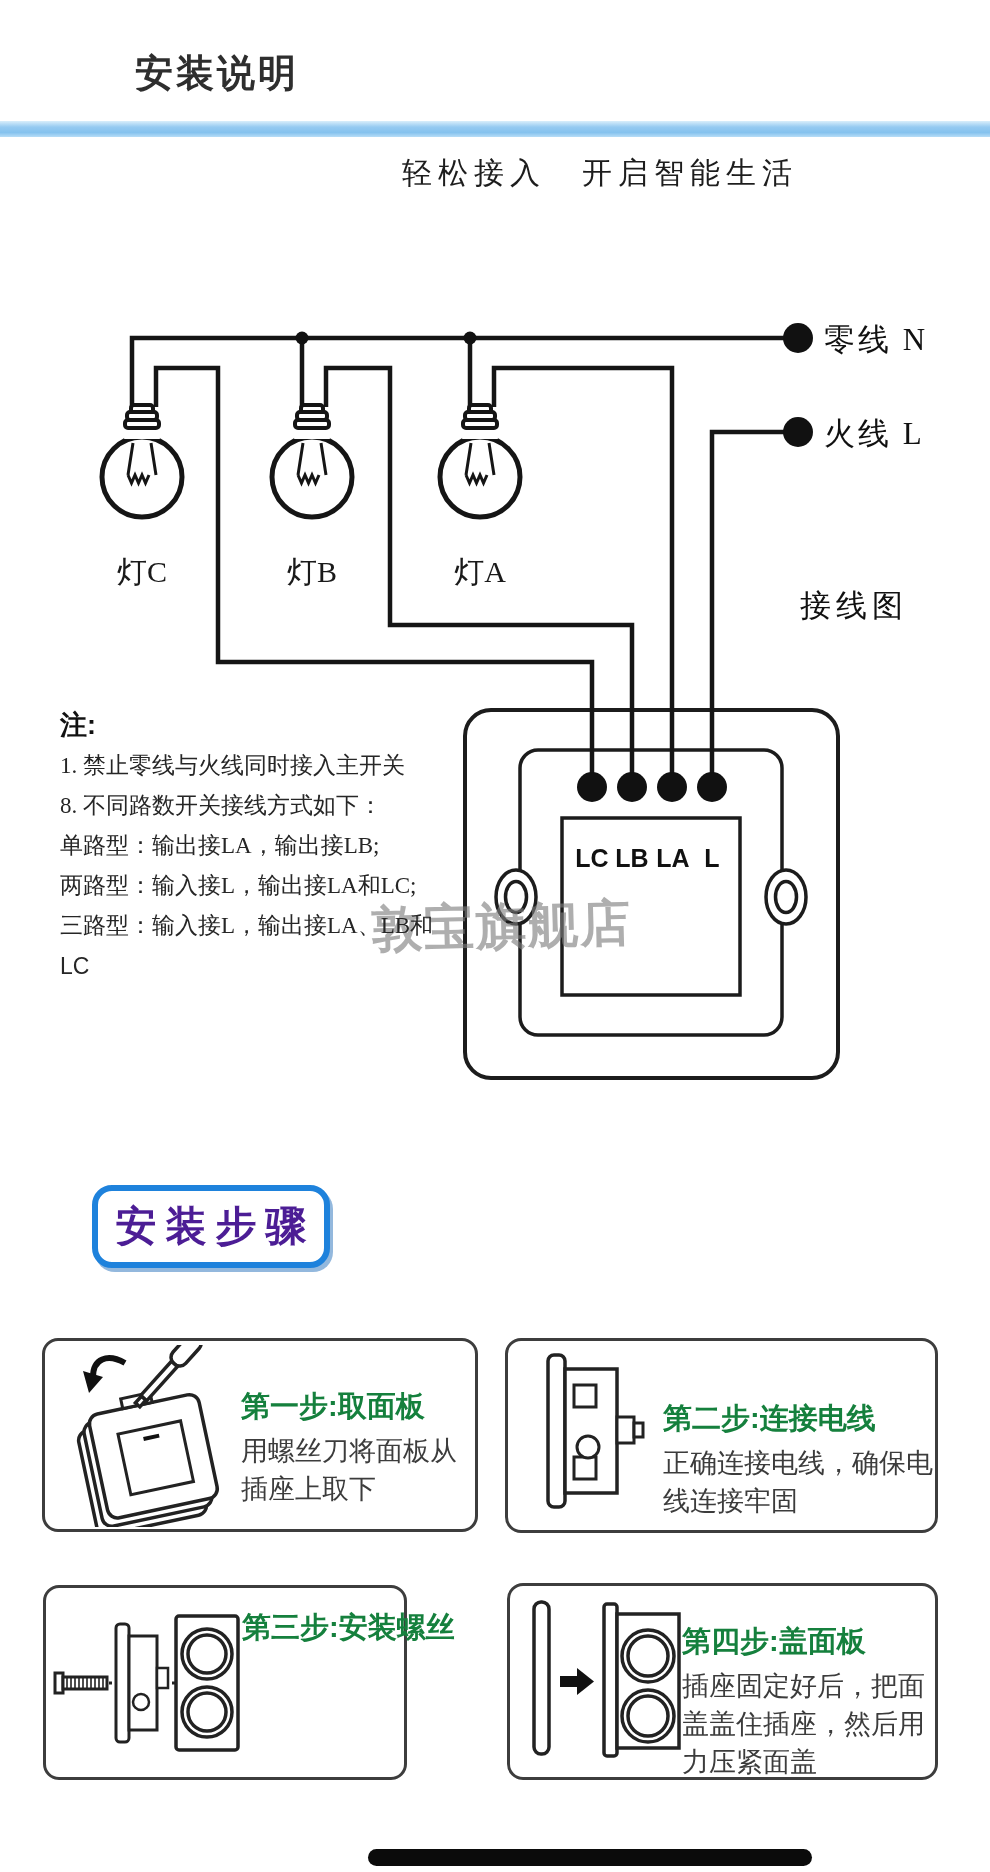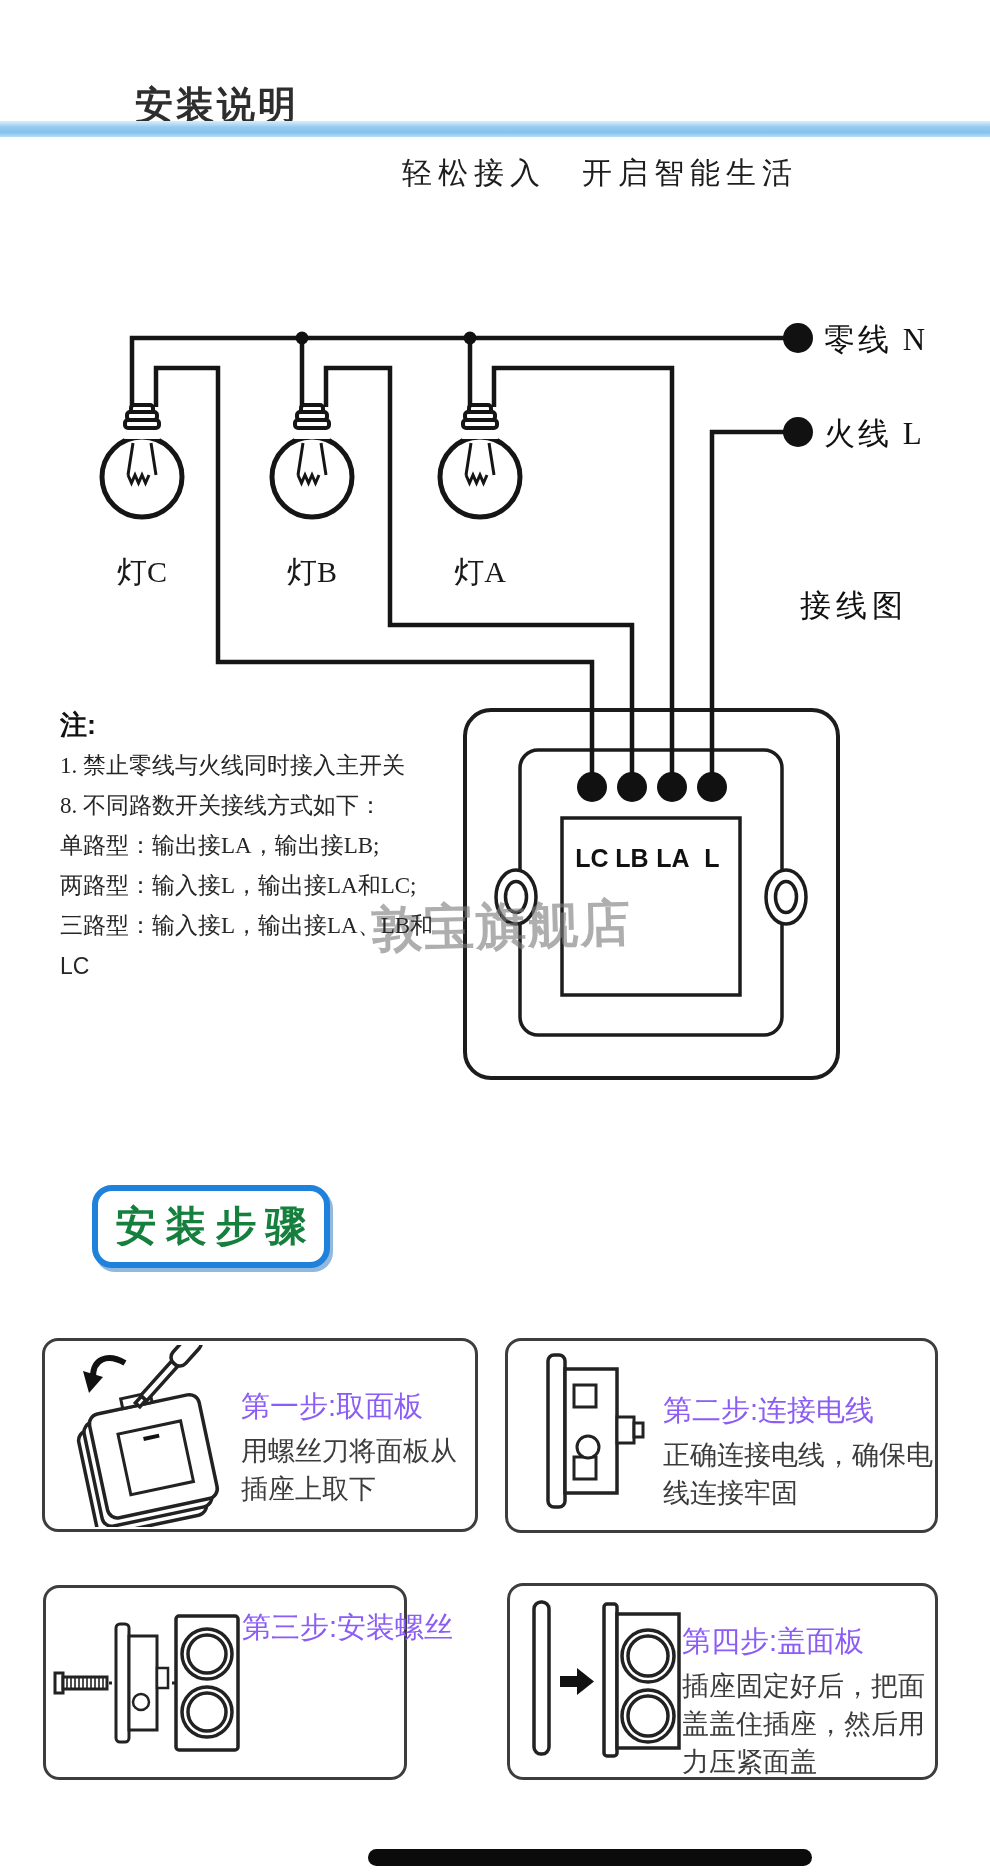--- a/index.html
+++ b/index.html
@@ -4,52 +4,52 @@
 <style>
   html,body{margin:0;padding:0;background:#fff;}
   .canvas{
     position:relative;width:990px;height:1872px;background:#ffffff;
     overflow:hidden;font-family:"Liberation Sans","DejaVu Sans",sans-serif;color:#222;
   }
   .kai{font-family:"Liberation Serif","DejaVu Serif",serif;}
   .abs{position:absolute;}
 
   
-  .page-title{left:135px;top:48px;font-size:38px;font-weight:600;letter-spacing:3px;color:#2e2e2e;margin-top:32px;}
+  .page-title{left:135px;top:48px;font-size:38px;font-weight:600;letter-spacing:3px;color:#2e2e2e;}
   .title-band{left:0;top:121px;width:990px;height:16px;
     background:linear-gradient(180deg,#d9eefb 0%,#95caf1 38%,#85c2ee 72%,#b7ddf7 100%);}
   .slogan{left:402px;top:153px;font-size:30px;letter-spacing:6px;color:#1d1d1d;white-space:nowrap;}
 
   
   .diagram-svg{left:0;top:250px;}
   .watermark{left:372px;top:893px;font-size:50px;letter-spacing:2px;color:#7e7e7e;opacity:.62;
     transform:rotate(-1.5deg);white-space:nowrap;font-weight:bold;}
 
   
   .notes{left:60px;top:704px;width:470px;}
   .notes-heading{font-size:27px;font-weight:bold;color:#111;height:42px;line-height:42px;}
   .note-line{font-size:23px;line-height:40px;color:#262626;white-space:nowrap;}
 
   
   .steps-button{left:92px;top:1185px;width:238px;height:83px;box-sizing:border-box;
     border:6px solid #1e82dc;border-radius:20px;background:#fff;
     display:flex;align-items:center;justify-content:center;
     box-shadow:3px 4px 0 rgba(16,98,180,.45);}
-  .steps-button span{font-size:41px;font-weight:bold;color:#15803d;letter-spacing:9px;padding-left:9px;
+  .steps-button span{font-size:41px;font-weight:bold;color:#4c1d95;letter-spacing:9px;padding-left:9px;
     font-family:"Liberation Serif","DejaVu Serif",serif;}
 
   .step-box{position:absolute;box-sizing:border-box;border:3px solid #3d3d3d;border-radius:16px;background:#fff;}
   .box1{left:42px;top:1338px;width:436px;height:194px;}
   .box2{left:505px;top:1338px;width:433px;height:195px;}
   .box3{left:43px;top:1585px;width:364px;height:195px;}
   .box4{left:507px;top:1583px;width:431px;height:197px;}
-  .step-title{font-size:29px;font-weight:normal;color:#8b5cf6;margin-bottom:5px;white-space:nowrap;}
+  .step-title{font-size:29px;font-weight:bold;color:#15803d;margin-bottom:5px;white-space:nowrap;}
   .step-body{font-size:27px;line-height:38px;color:#3c3c3c;}
   .t1{left:196px;top:46px;width:220px;}
-  .t2{left:155px;top:50px;width:274px;}
+  .t2{left:155px;top:58px;width:274px;}
   .t3{left:196px;top:20px;width:246px;}
   .t4{left:172px;top:36px;width:250px;}
   .step-text{position:absolute;}
   .step-illu{position:absolute;}
 
   
   .bottom-bar{left:368px;top:1849px;width:444px;height:17px;border-radius:9px;background:#0b0b0b;}
 </style>
 </head>
 <body>

